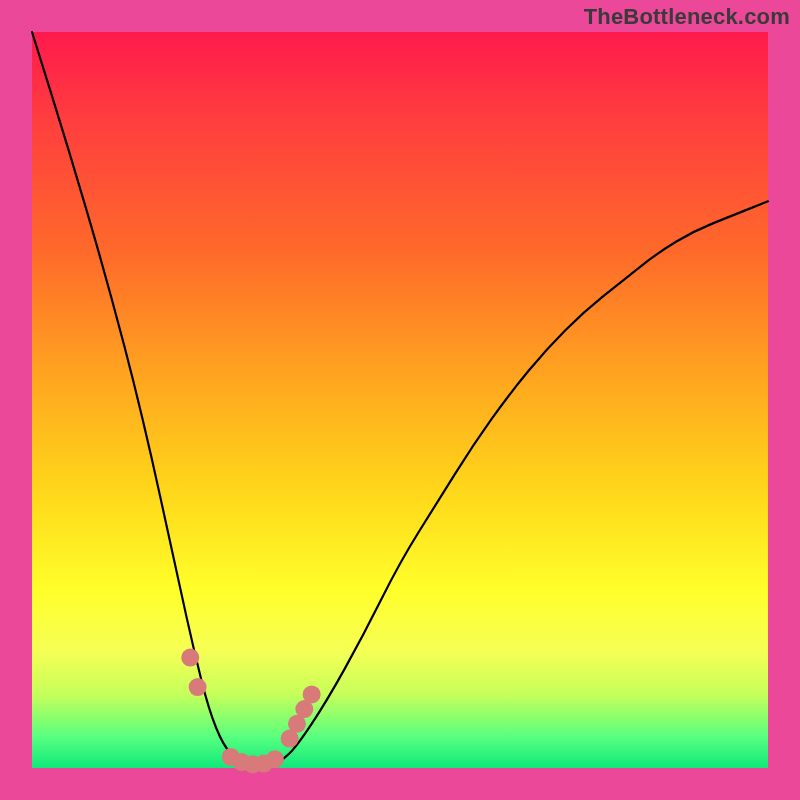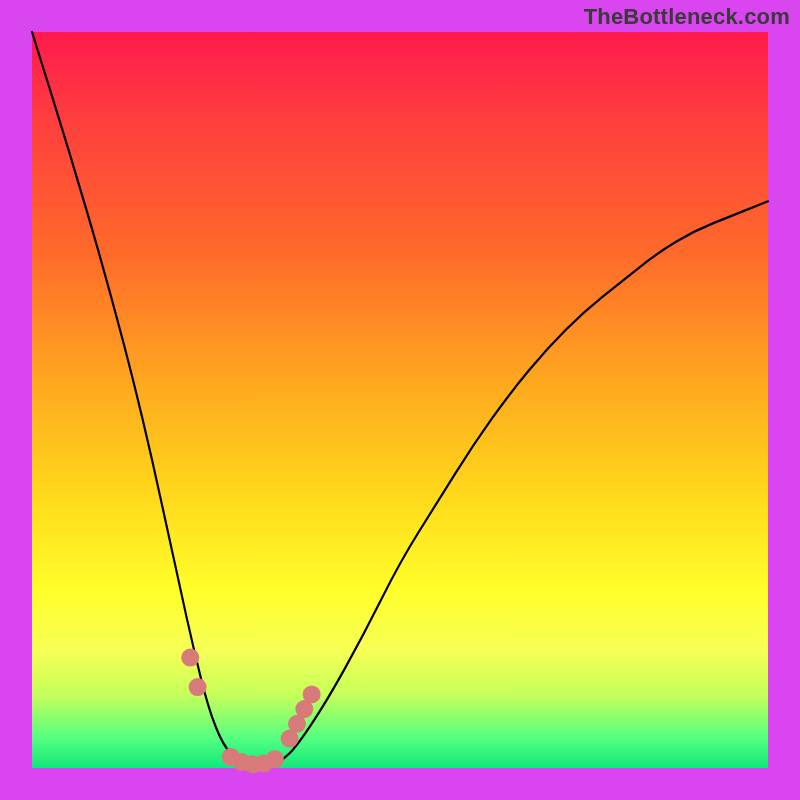--- a/index.html
+++ b/index.html
@@ -8,21 +8,21 @@
     width: 800px;
     height: 800px;
     background: #000;
     font-family: Arial, Helvetica, sans-serif;
     overflow: hidden;
   }
   .frame {
     position: relative;
     width: 800px;
     height: 800px;
-    background: #d946ef;
+    background: #ec4899;
   }
   .watermark {
     position: absolute;
     top: 4px;
     right: 10px;
     color: #3a3a3a;
     font-size: 22px;
     font-weight: 600;
     letter-spacing: 0.2px;
     user-select: none;

